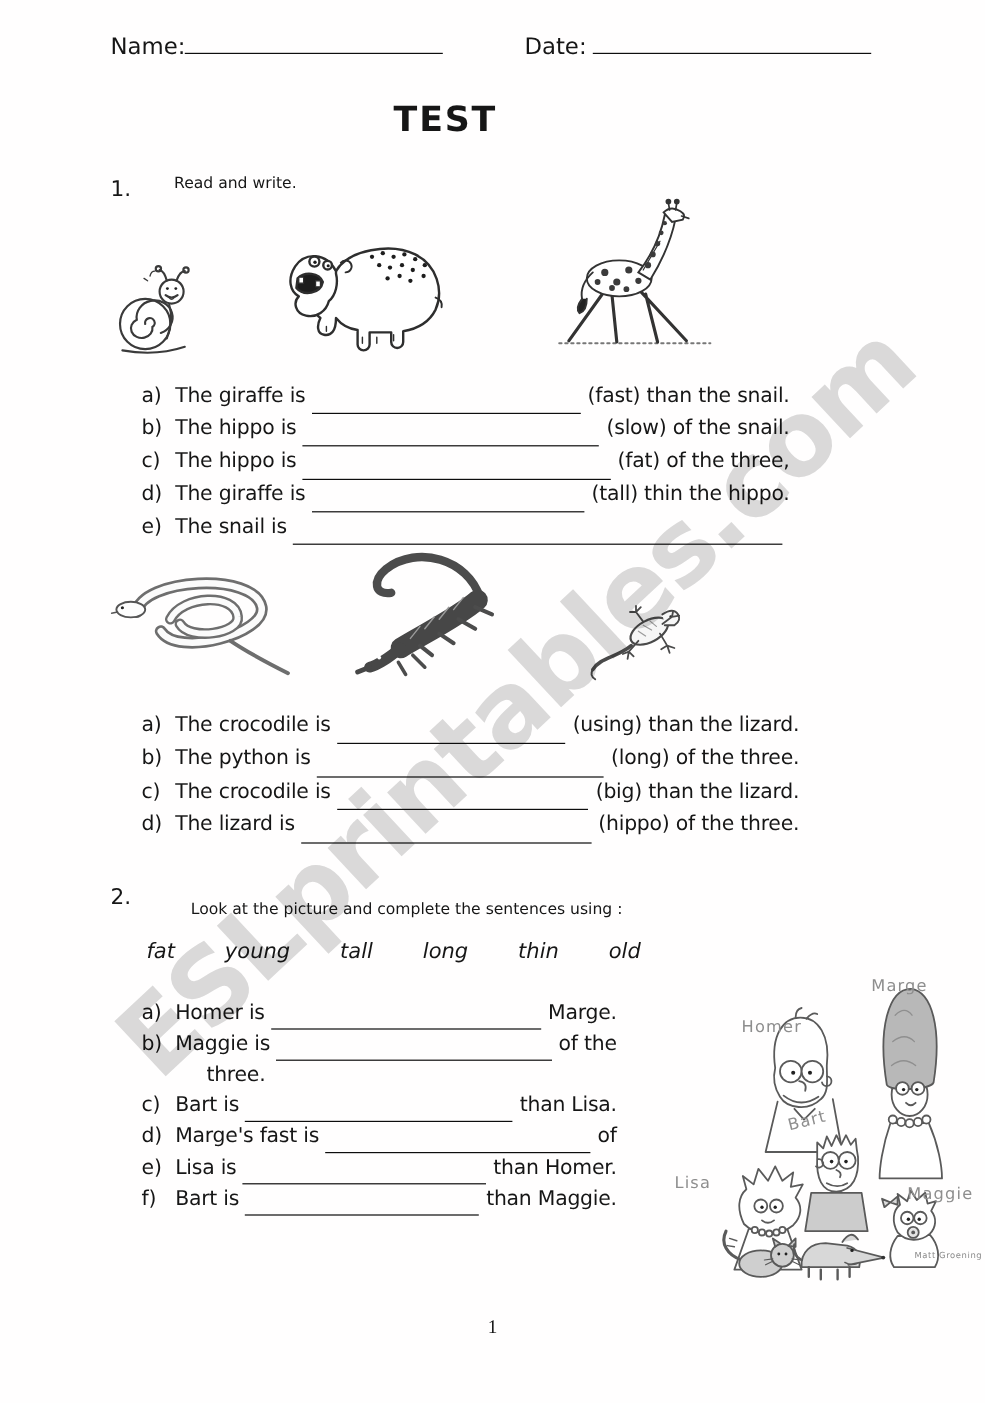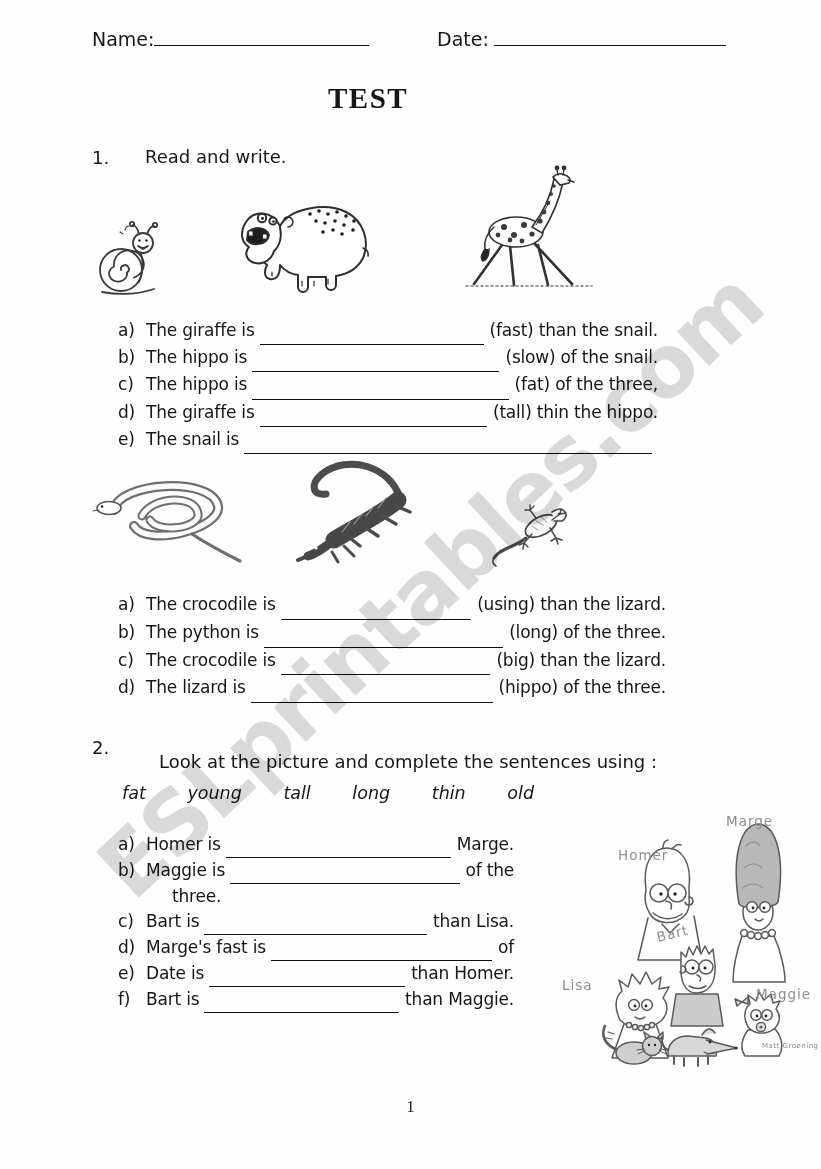--- a/index.html
+++ b/index.html
@@ -16,23 +16,23 @@
     position:absolute; left:430px; top:585px; z-index:3;
     transform:translate(-50%,-50%) rotate(-43deg);
     font-size:86px; font-weight:bold; letter-spacing:-2px;
     color:#c3c3c3; white-space:nowrap; opacity:.62;
     mix-blend-mode:multiply; pointer-events:none;
     font-family:"DejaVu Sans", sans-serif;
   }
   
   .hdr-label { font-size:19px; }
   .blankline { display:inline-block; border-bottom:1.8px solid #0e0e0e; height:16px; vertical-align:baseline; }
-  .title { font-size:29px; font-weight:bold; letter-spacing:1.5px;font-family:Liberation Serif, serif; }
+  .title { font-size:29px; font-weight:bold; letter-spacing:1.5px; }
   .secnum { font-size:18px; }
-  .instruction { font-size:18px; }
+  .instruction { font-size:13px; }
   
   .exlist { display:flex; flex-direction:column; }
   .row { display:flex; align-items:baseline; }
   .row .lbl { width:28px; flex:0 0 28px; }
   .row .blank { flex:1 1 auto; min-width:90px; border-bottom:1.6px solid #0d0d0d; height:15px; align-self:flex-end; margin:0 6px 2px 5px; }
   .ex1 .row { height:27.2px; }
   .ex2 .row { height:27.8px; }
   .s2 .row { height:25.8px; }
   .s2 .cont { height:25.8px; padding-left:54px; }
   
@@ -281,21 +281,21 @@
         <span>than Lisa.</span>
     </div>
     <div class="row">
       <span class="lbl">d)</span>
         <span>Marge's fast is</span>
         <span class="blank"></span>
         <span>of</span>
     </div>
     <div class="row">
       <span class="lbl">e)</span>
-        <span>Date is</span>
+        <span>Lisa is</span>
         <span class="blank"></span>
         <span>than Homer.</span>
     </div>
     <div class="row">
       <span class="lbl">f)</span>
         <span>Bart is</span>
         <span class="blank"></span>
         <span>than Maggie.</span>
     </div>
   </div>

